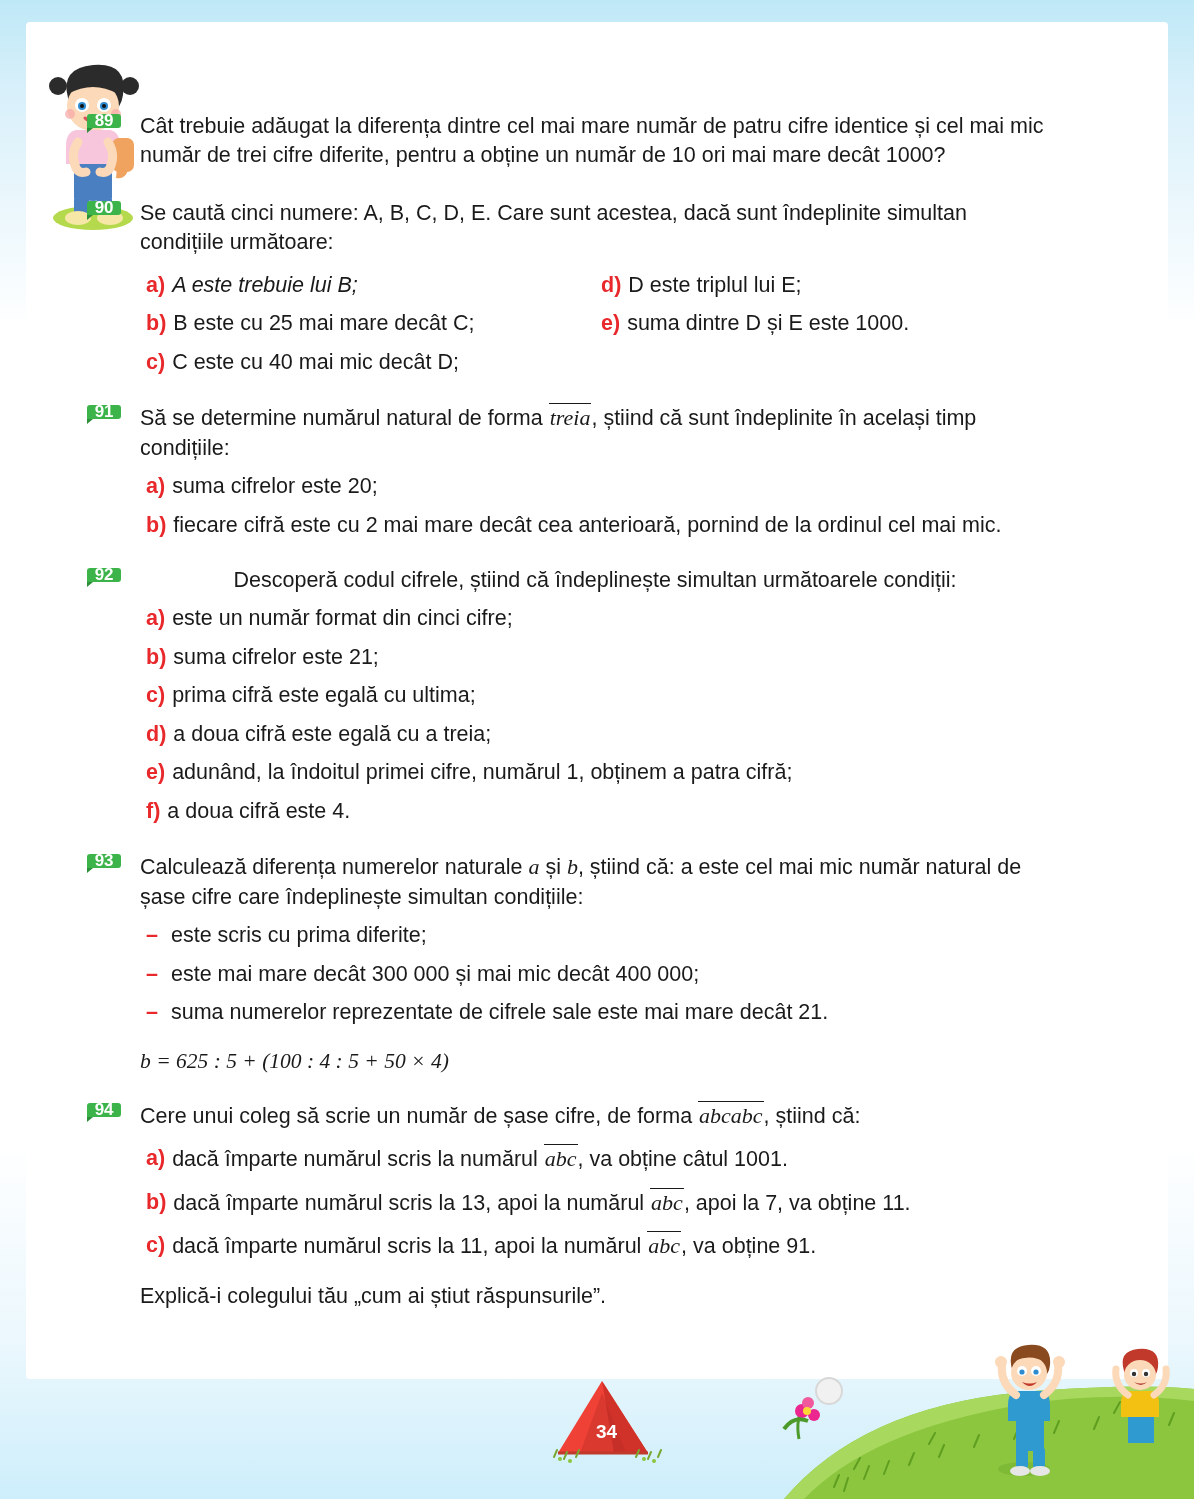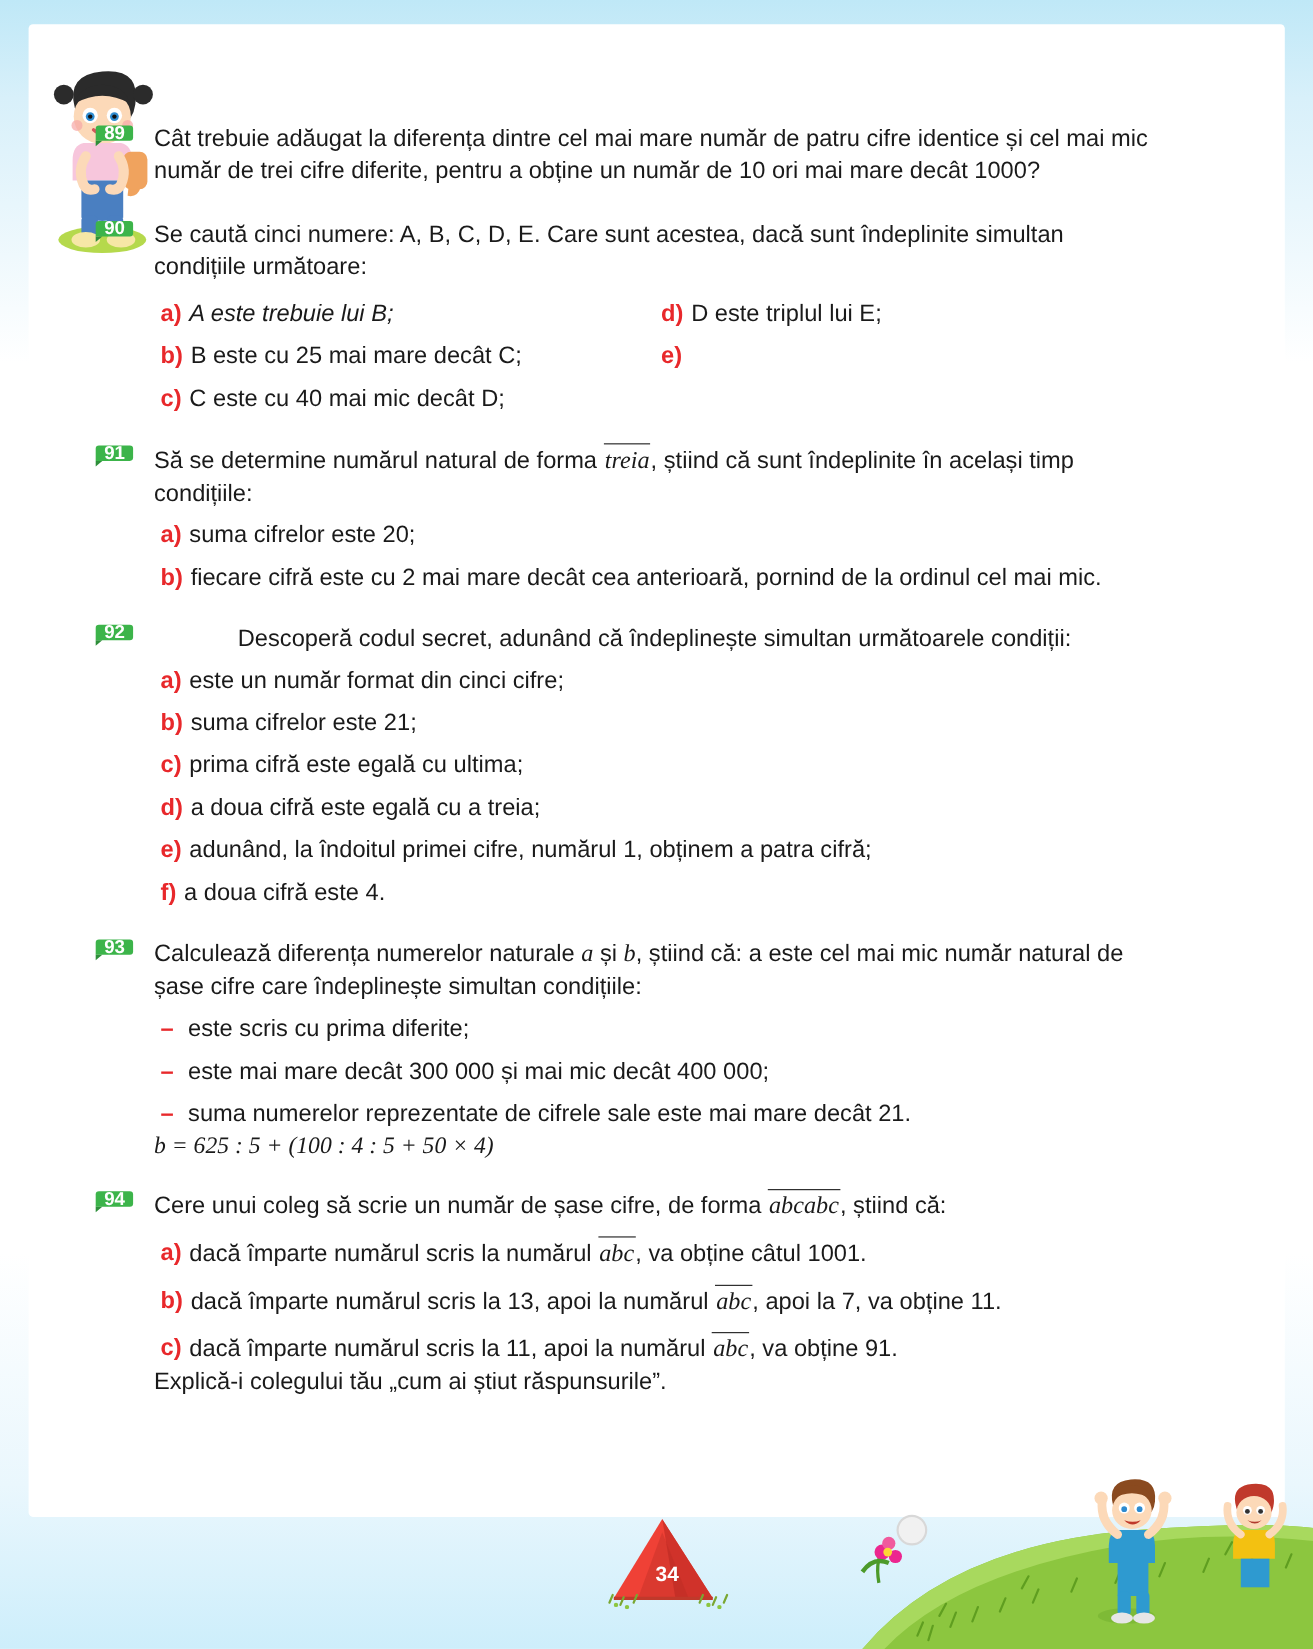--- a/index.html
+++ b/index.html
@@ -114,21 +114,21 @@
     font-size: 22px;
     border-top: 1.6px solid #1a1a1a;
     padding: 2px 1px 0 1px;
     display: inline-block;
     line-height: 1.05;
   }
   .plainline {
     font-size: 21.5px;
     line-height: 1.37;
     color: #1a1a1a;
-    margin-top: 0;
+    margin-top: 20px;
   }
 
   
   .tent-wrap {
     position: absolute;
     left: 540px;
     bottom: 36px;
     width: 140px;
     height: 90px;
   }
@@ -218,20 +218,21 @@
             <span>C este cu 40 mai mic decât D;</span>
           </div>
         </div>
         <div class="col">
           <div class="sub">
             <span class="lbl">d)</span>
             <span>D este triplul lui E;</span>
           </div>
           <div class="sub">
             <span class="lbl">e)</span>
+            <span>suma dintre D și E este 1000.</span>
           </div>
         </div>
       </div>
     </div>
 
     <div class="ex" style="margin-top:26px;">
       <div class="num">91</div>
       <div class="stem">
         <span>Să se determine numărul natural de forma </span><span class="ovl">treia</span><span>, știind că sunt îndeplinite în același timp condițiile:</span>
       </div>
@@ -240,21 +241,21 @@
         <span>suma cifrelor este 20;</span>
       </div>
       <div class="sub">
         <span class="lbl">b)</span>
         <span>fiecare cifră este cu 2 mai mare decât cea anterioară, pornind de la ordinul cel mai mic.</span>
       </div>
     </div>
 
     <div class="ex" style="margin-top:26px;text-align:center;">
       <div class="num">92</div>
-      <div class="stem">Descoperă codul secret, adunând că îndeplinește simultan următoarele condiții:</div>
+      <div class="stem">Descoperă codul cifrele, știind că îndeplinește simultan următoarele condiții:</div>
       <div class="sub">
         <span class="lbl">a)</span>
         <span>este un număr format din cinci cifre;</span>
       </div>
       <div class="sub">
         <span class="lbl">b)</span>
         <span>suma cifrelor este 21;</span>
       </div>
       <div class="sub">
         <span class="lbl">c)</span>

